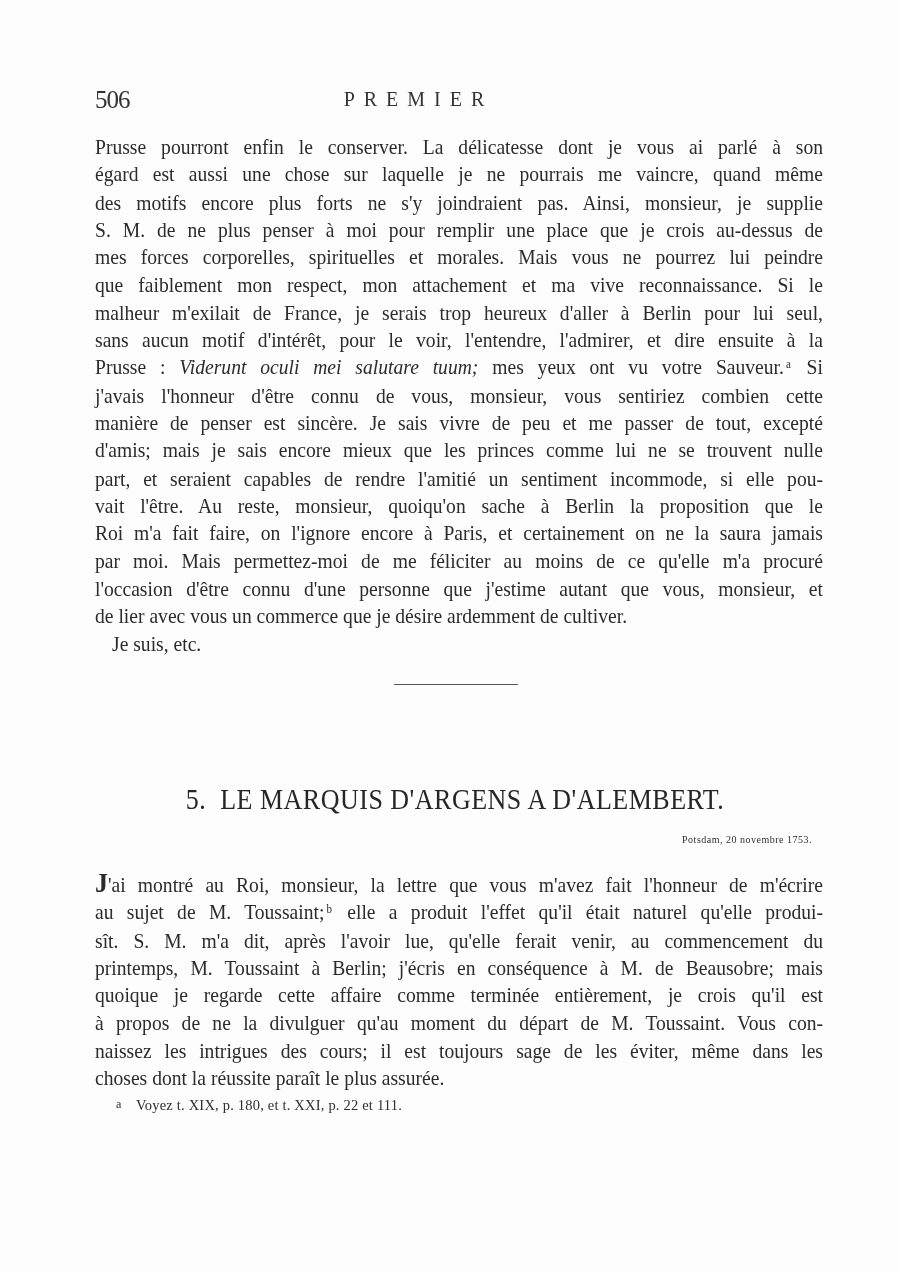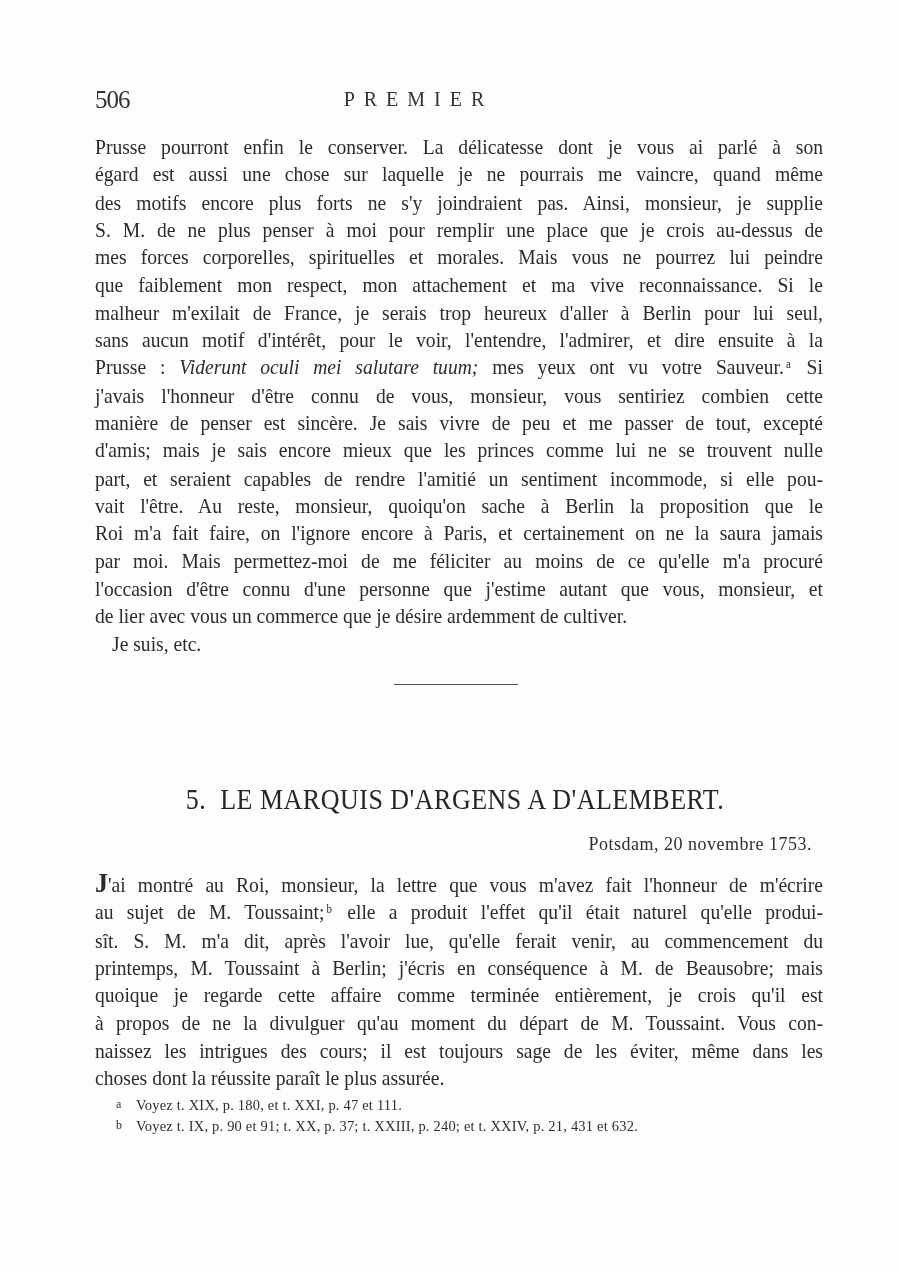--- a/index.html
+++ b/index.html
@@ -92,21 +92,21 @@
       padding-left: 10px;
       box-sizing: border-box;
     }
     .letter-title .num {
       margin-right: 14px;
     }
     .dateline {
       position: absolute;
       right: 88px;
       top: 834px;
-      font-size: 18px;
+      font-size: 10px;
       letter-spacing: 0.5px;
       color: #2e2e2e;
     }
     .block2 {
       top: 872px;
     }
     .dropcap {
       font-size: 26px;
       font-weight: bold;
       line-height: 0;
@@ -170,15 +170,14 @@
   <span class="line"><span>au sujet de M. Toussaint;</span><sup class="fn">b</sup><span> elle a produit l'effet qu'il était naturel qu'elle produi-</span></span>
   <span class="line">sît. S. M. m'a dit, après l'avoir lue, qu'elle ferait venir, au commencement du</span>
   <span class="line">printemps, M. Toussaint à Berlin; j'écris en conséquence à M. de Beausobre; mais</span>
   <span class="line">quoique je regarde cette affaire comme terminée entièrement, je crois qu'il est</span>
   <span class="line">à propos de ne la divulguer qu'au moment du départ de M. Toussaint. Vous con-</span>
   <span class="line">naissez les intrigues des cours; il est toujours sage de les éviter, même dans les</span>
   <span class="line last">choses dont la réussite paraît le plus assurée.</span>
 </div>
 
 <div class="footnotes">
-  <span class="footnote"><span class="fn-mark">a</span><span>Voyez t. XIX, p. 180, et t. XXI, p. 47 et 111.</span></span>
-  <span class="footnote"><span class="fn-mark">b</span><span>Voyez t. IX, p. 90 et 91; t. XX, p. 37; t. XXIII, p. 240; et t. XXIV, p. 21, 431 et 632.</span></span>
+  <span class="footnote"><span class="fn-mark">a</span><span>Voyez t. XIX, p. 180, et t. XXI, p. 22 et 111.</span></span>
 </div>
 
 </body></html>

